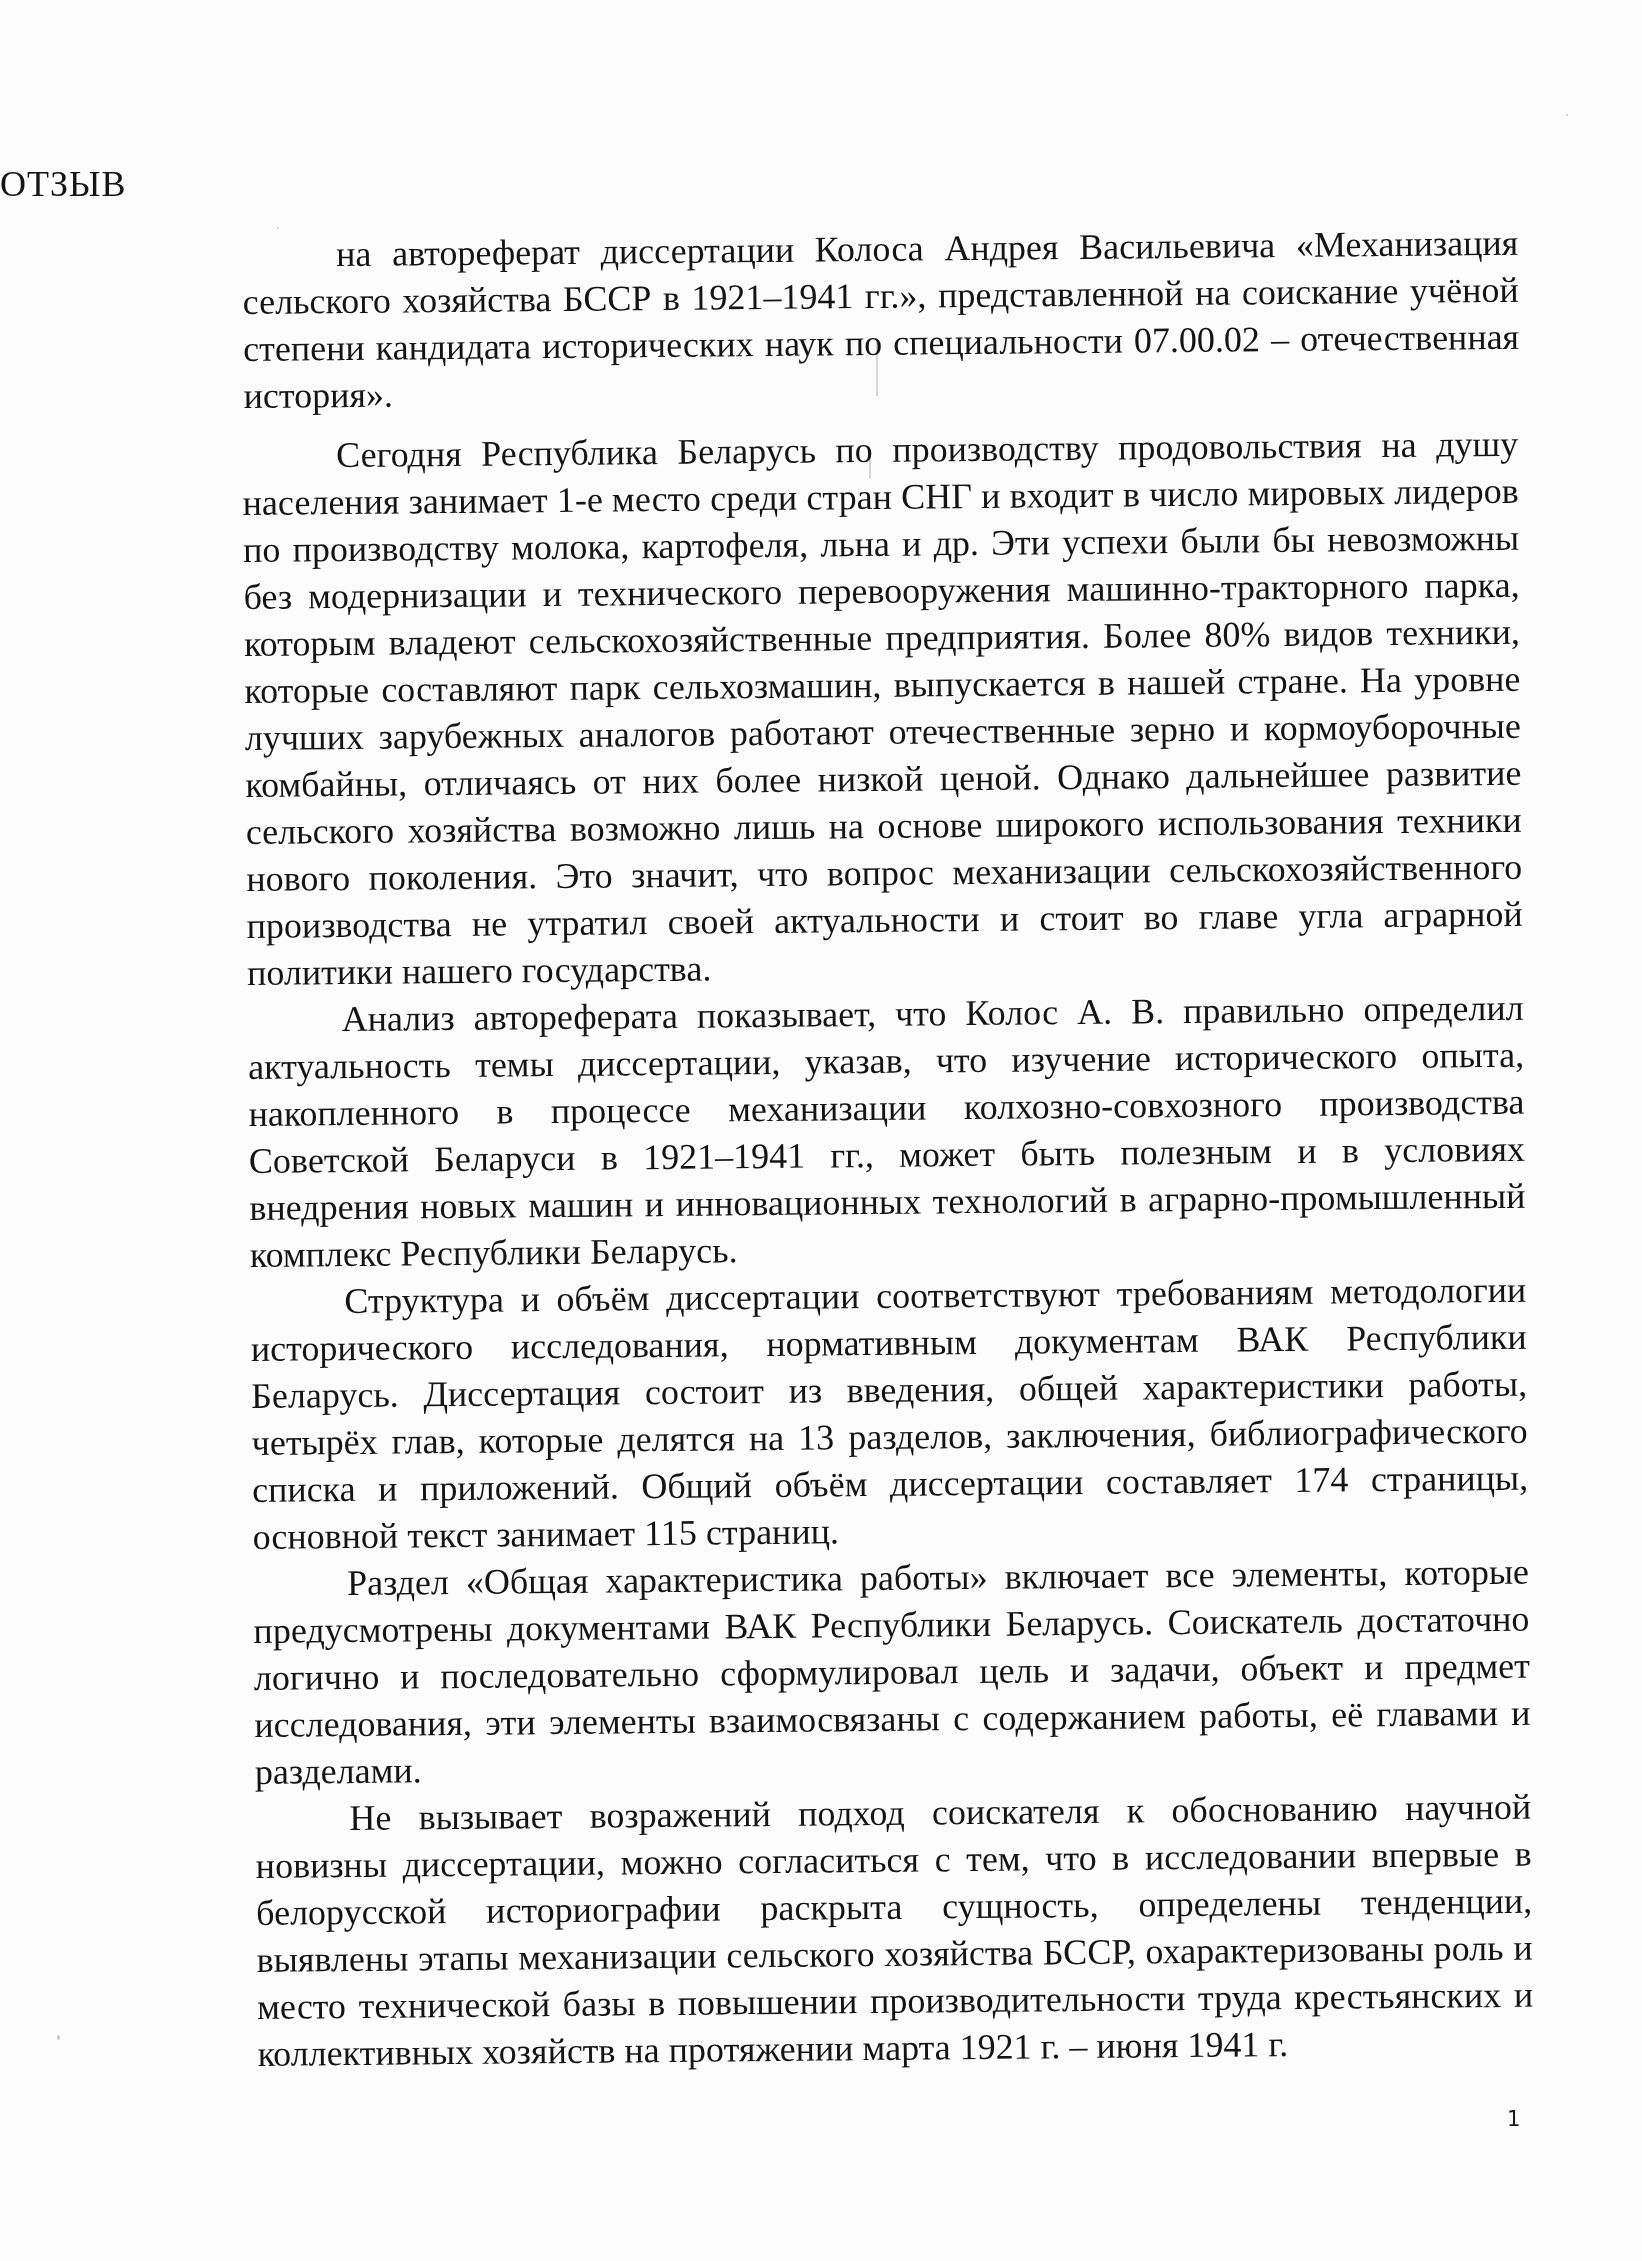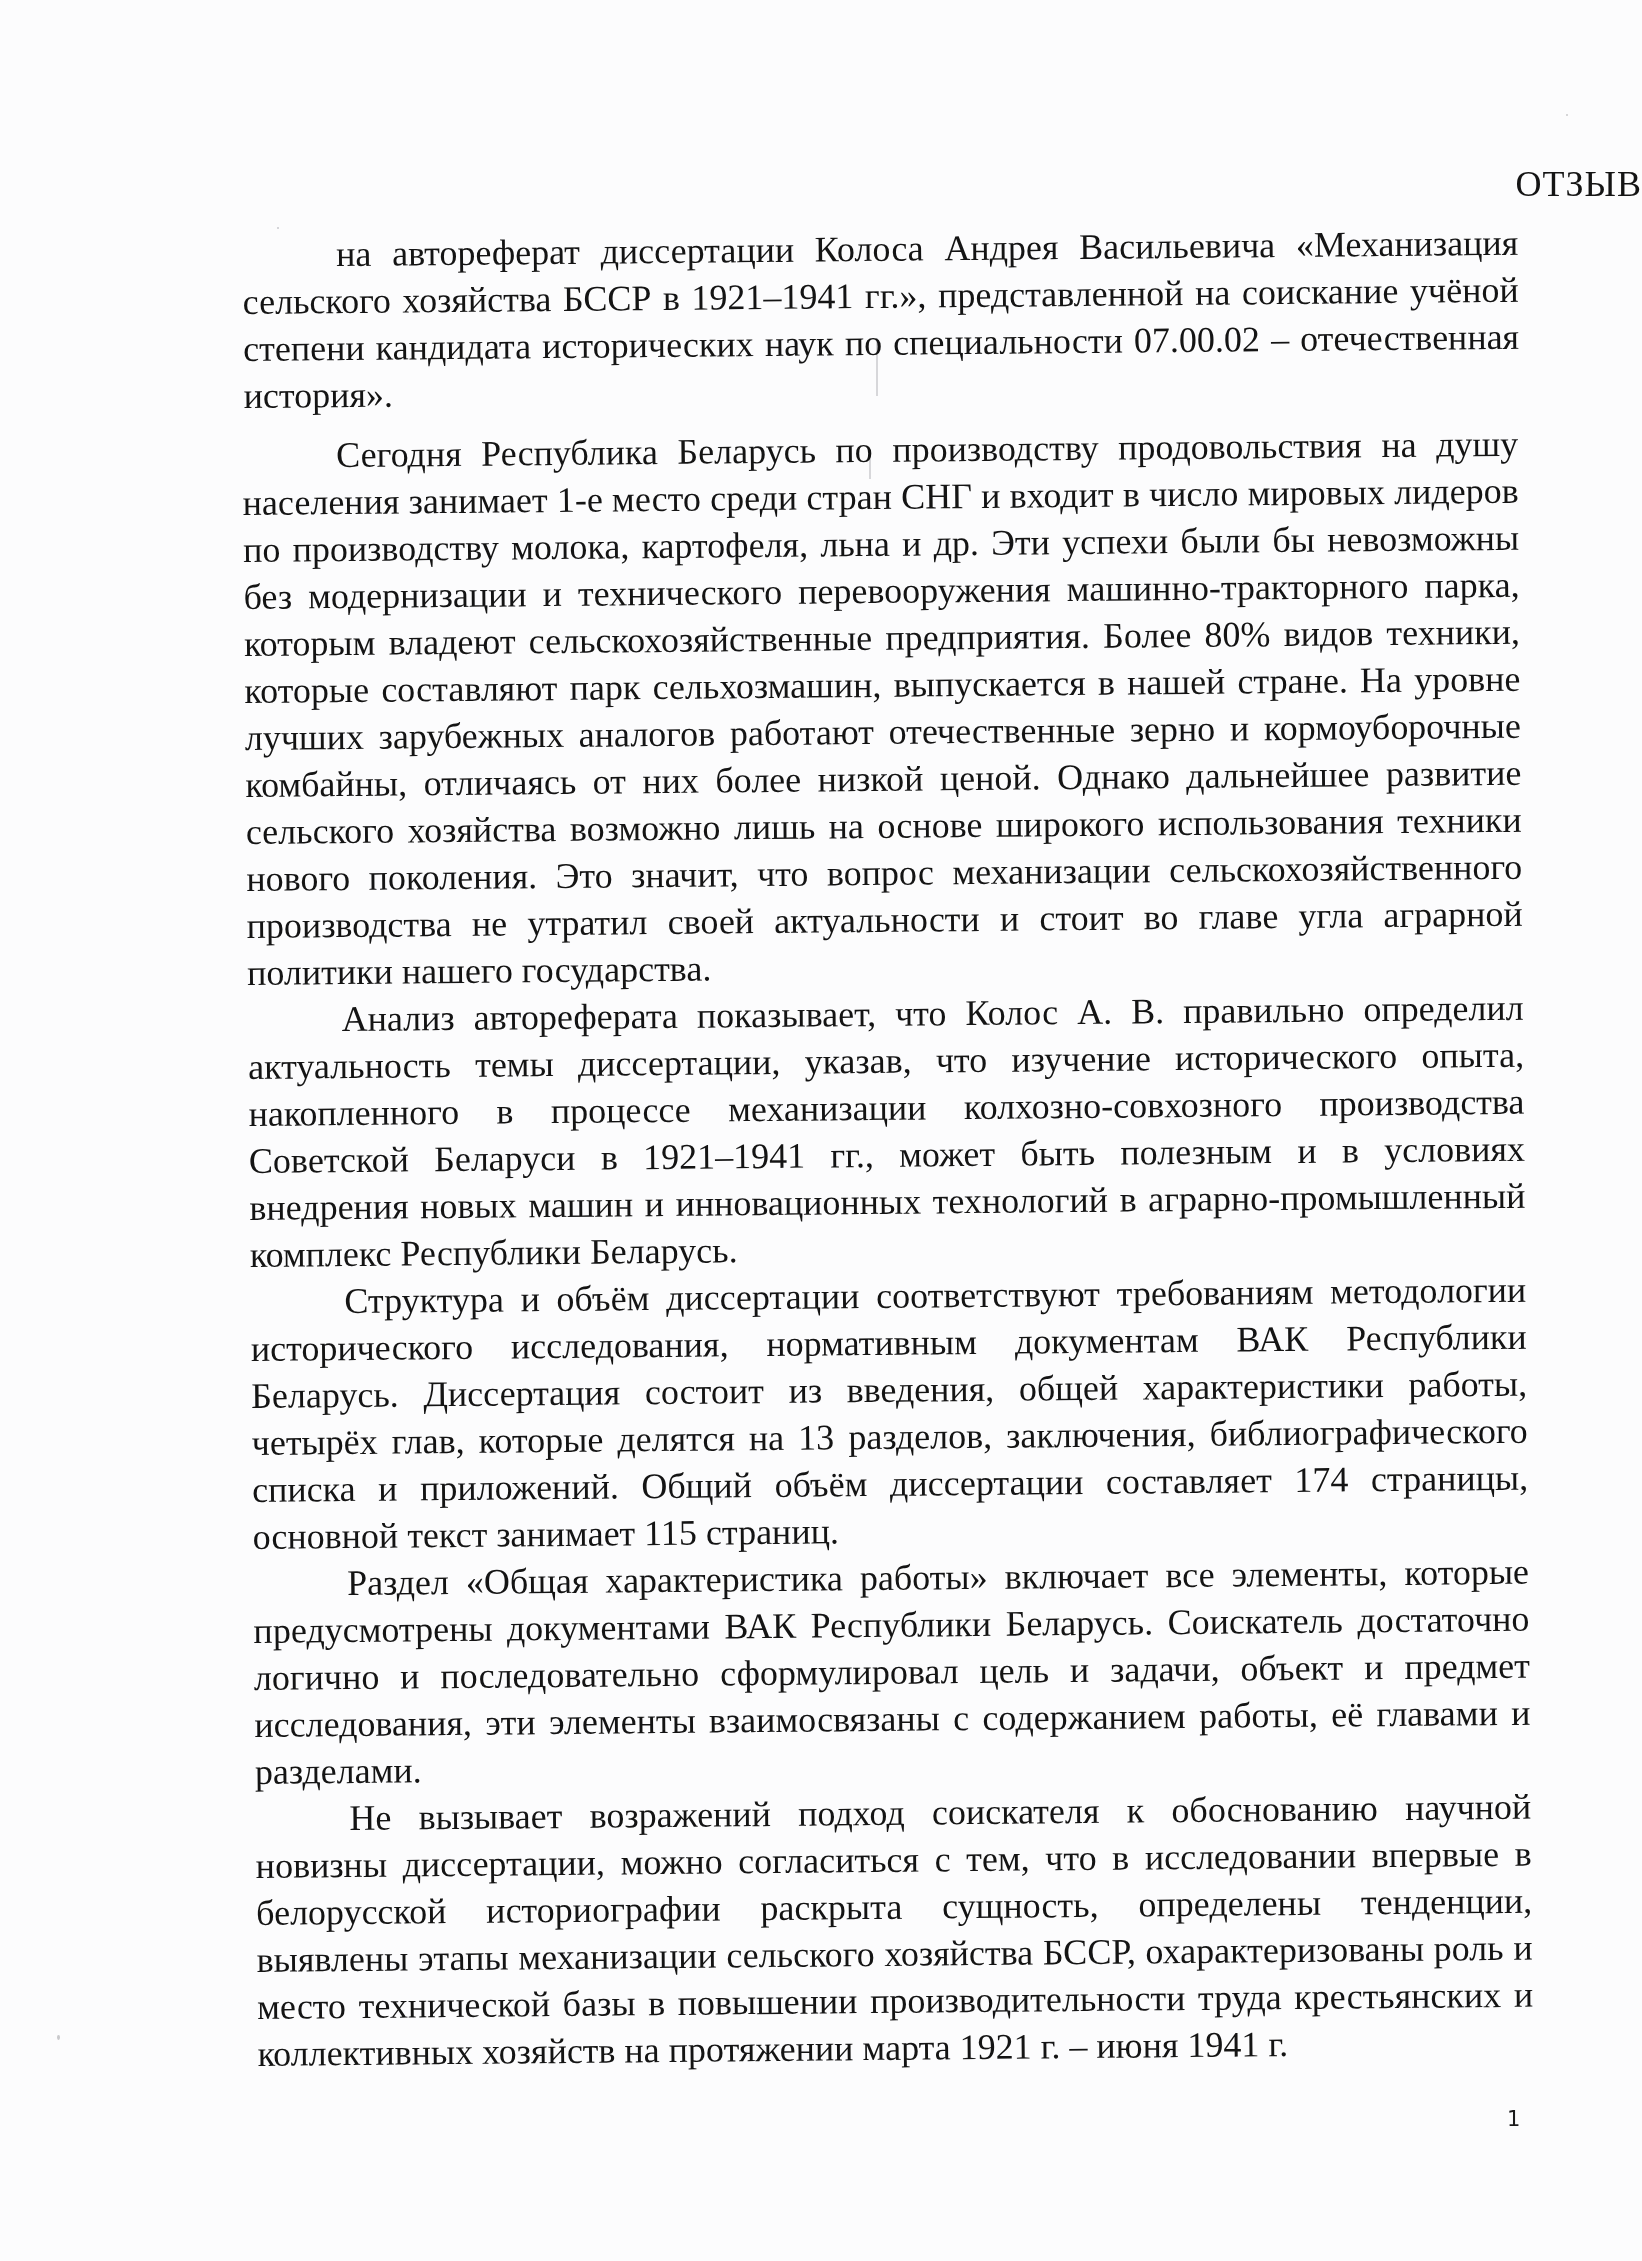--- a/index.html
+++ b/index.html
@@ -20,21 +20,21 @@
       left: 0; top: 0;
       width: 1642px;
       height: 2261px;
       background: #fcfcfd;
     }
     .title {
       position: absolute;
       top: 160px;
       left: 0;
       width: 1642px;
-      text-align: right;
+      text-align: left;
       font-size: 36px;
       letter-spacing: 1px;
       line-height: 48px;
     }
     .text-block {
       position: absolute;
       left: 242px;
       width: 1276px;
       font-size: 36px;
       line-height: 47px;

